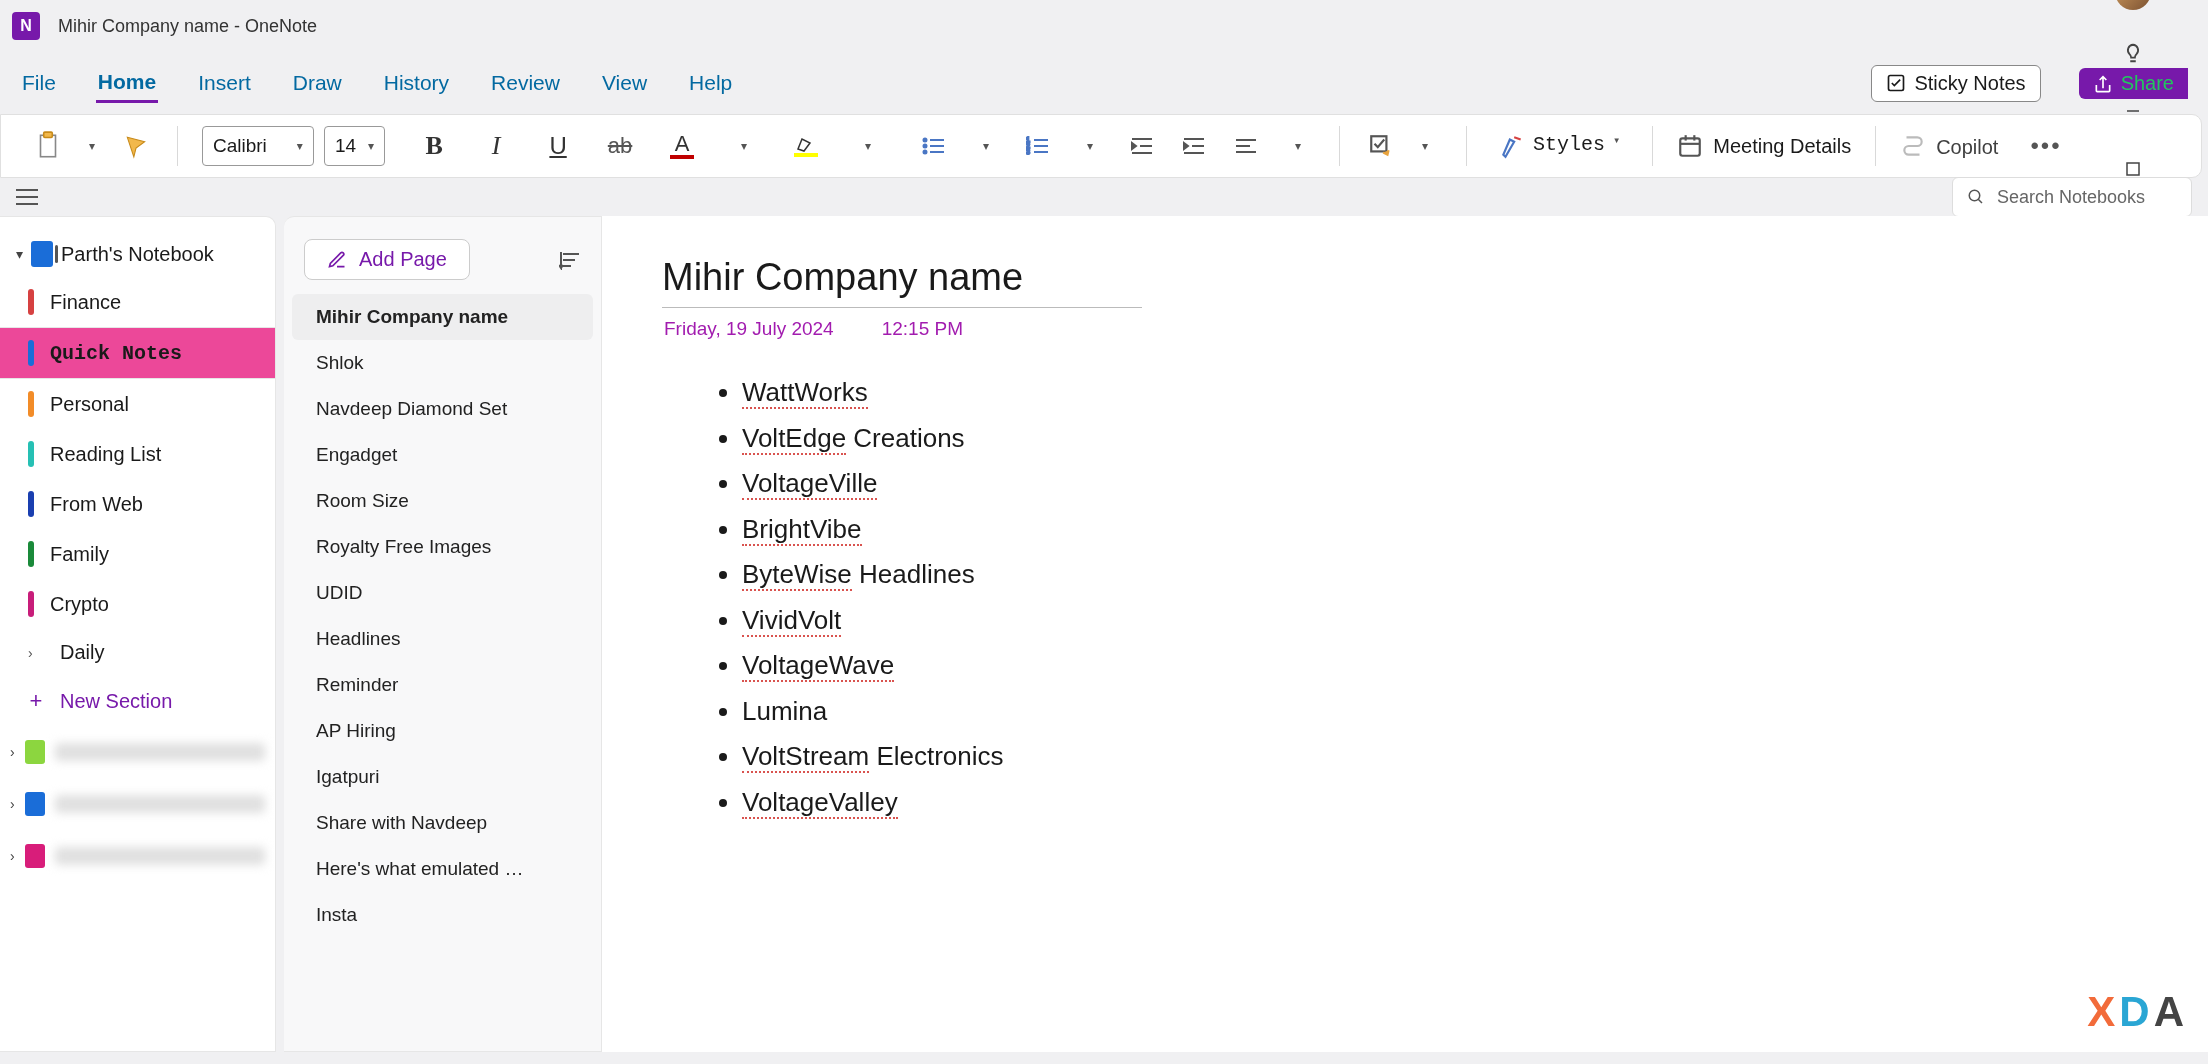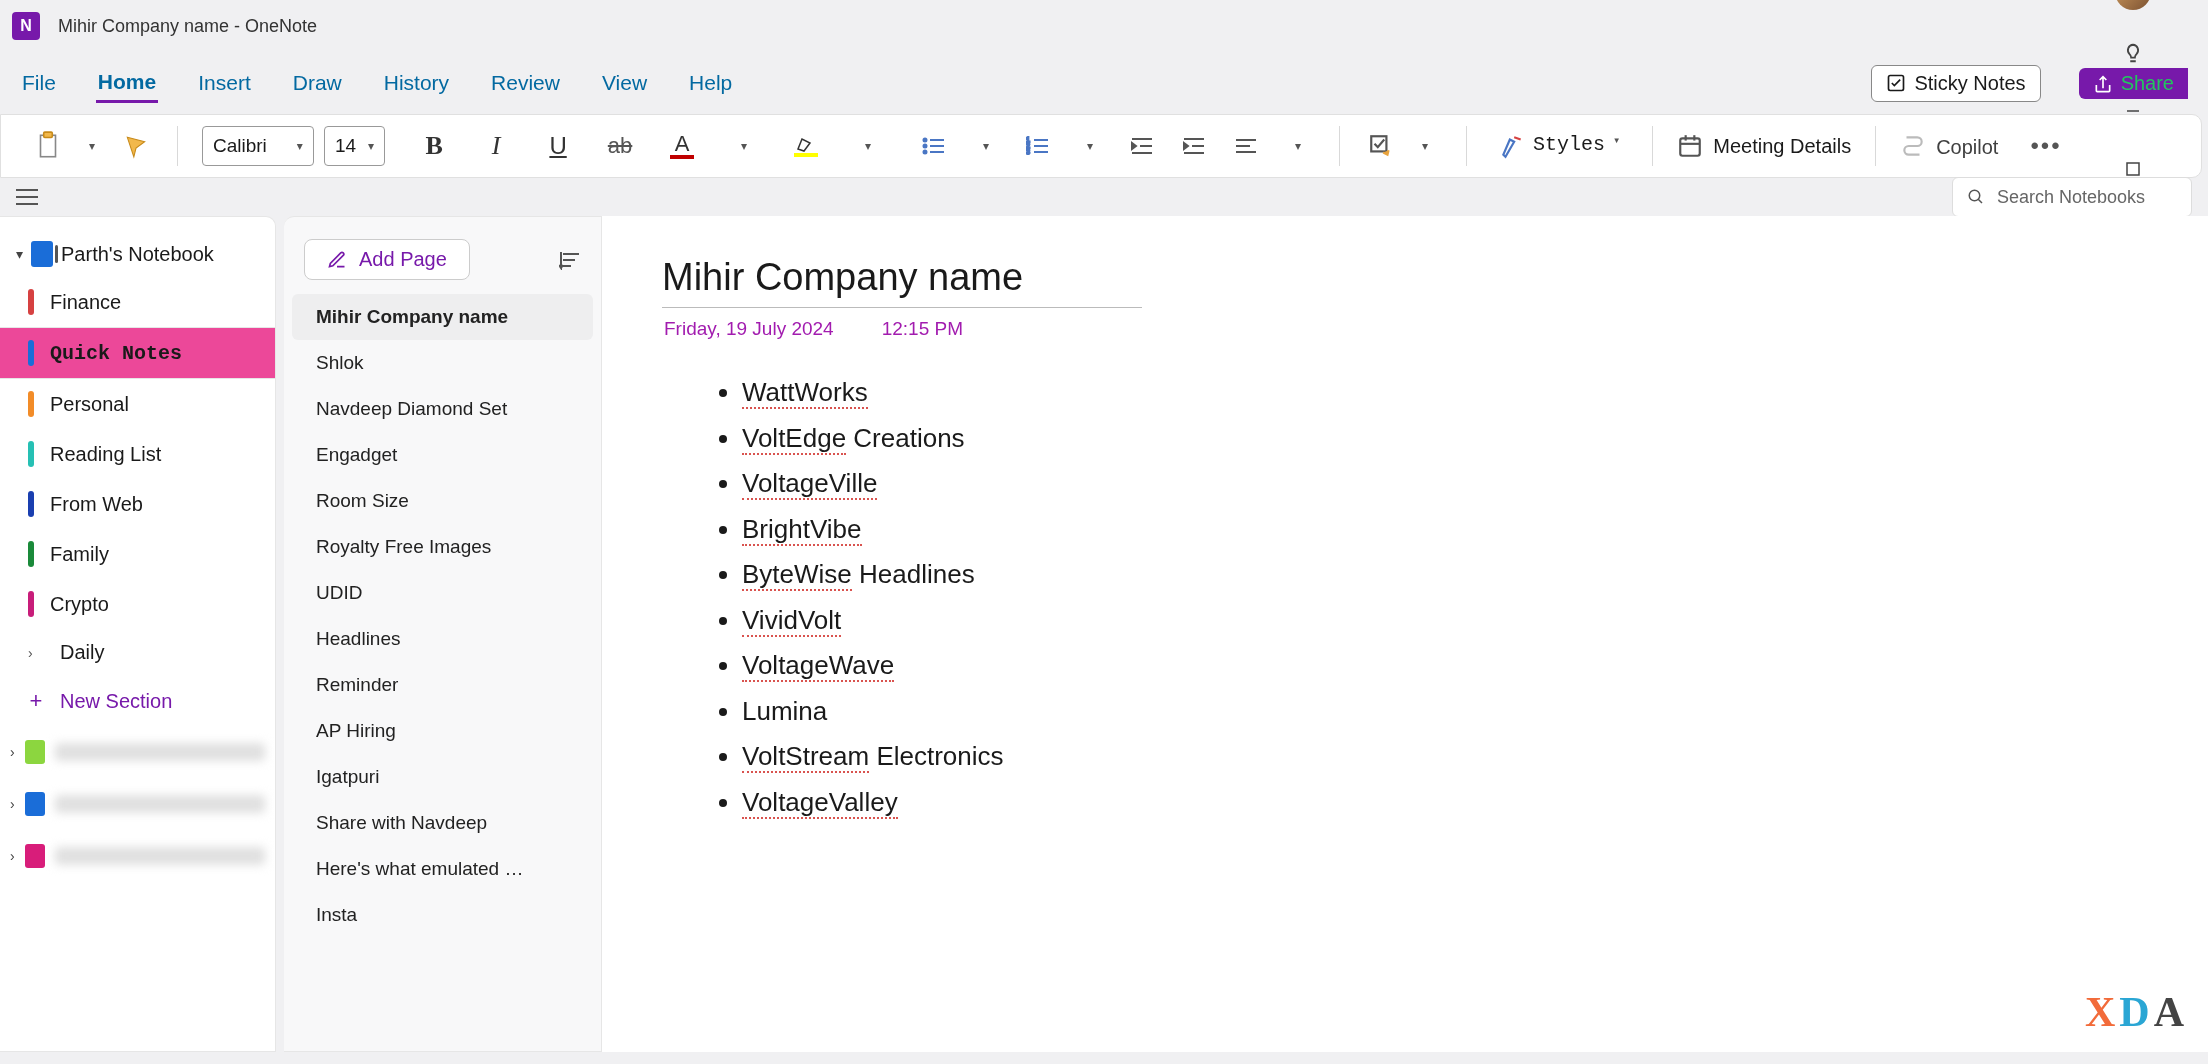--- a/index.html
+++ b/index.html
@@ -77,21 +77,21 @@
 .page-item { padding: 12px 24px; font-size:19px; color:#222; cursor:pointer; border-radius:6px; margin: 0 8px;}
 .page-item.active { font-weight:700; background:#eeeeef;}
 
 
 .canvas { flex:1; background:#fff; padding: 40px 0 0 60px; position:relative;}
 .page-title { font-size:38px; font-weight:400; color:#1a1a1a; padding-bottom:8px; width:480px; border-bottom: 1px solid #bbb;}
 .page-meta { display:flex; gap:48px; font-size:19px; color:#a21caf; padding: 10px 0 30px 2px;}
 .note-list { list-style: disc; padding-left: 80px; font-size:26px; line-height:1.75;}
 .note-list li span.sp { border-bottom: 2px dotted #d9534f;}
 
-.watermark { position:absolute; right: 20px; bottom: 16px; font-size:42px; font-weight:800; letter-spacing:4px; font-family: Liberation Serif, serif;}
+.watermark { position:absolute; right: 20px; bottom: 16px; font-size:42px; font-weight:800; letter-spacing:4px; font-family: Liberation Sans, sans-serif;}
 .watermark .x { color:#f26b3a;}
 .watermark .d { color:#2aa6d4;}
 .watermark .a { color:#444;}
 
 svg{display:block;}
 </style>
 </head>
 <body>
 
 <div class="titlebar">

